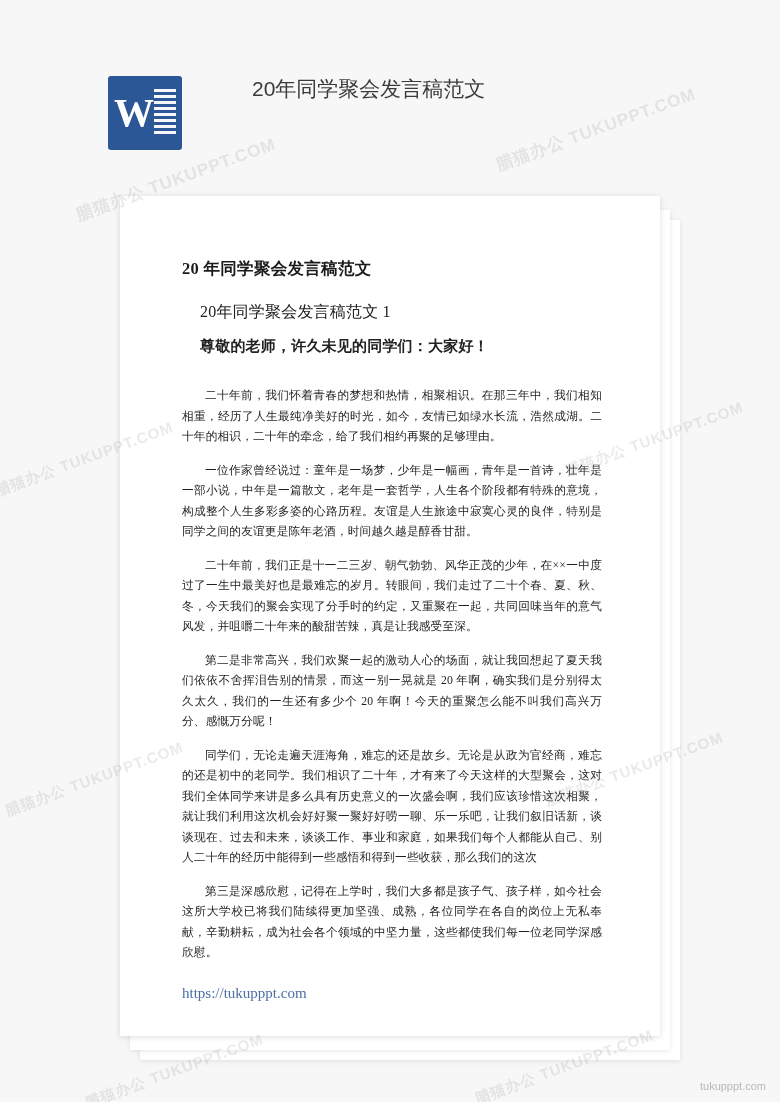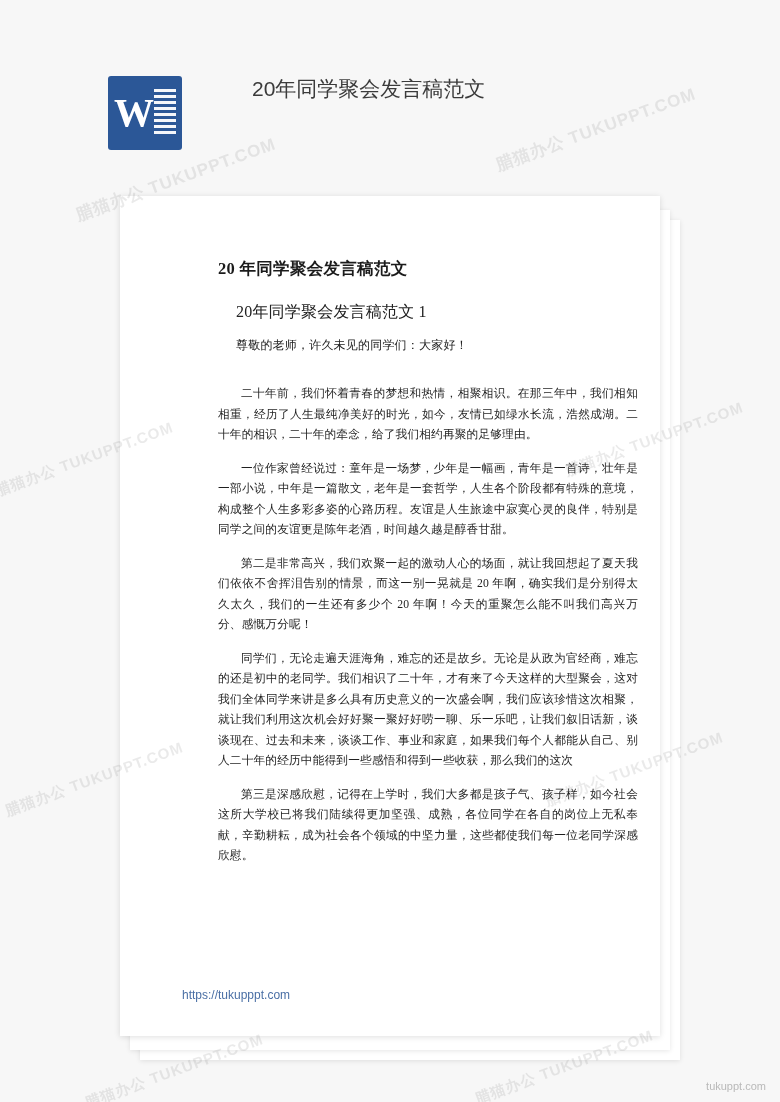--- a/index.html
+++ b/index.html
@@ -121,60 +121,60 @@
     background: #ffffff;
     box-shadow: 0 1px 6px rgba(0,0,0,0.13);
     z-index: 3;
   }
   .page-inner {
     position: absolute;
     left: 62px;
     top: 62px;
     width: 420px;
     height: 716px;
-    margin-left: 36px;
   }
   .doc-h1 {
     font-family: "Liberation Serif", serif;
     font-size: 16.5px;
     font-weight: bold;
     color: #1b1b1b;
     margin: 0 0 22px 0;
     letter-spacing: 0.3px;
   }
   .doc-sub {
     font-family: "Liberation Serif", serif;
     font-size: 16px;
     color: #222;
     margin: 0 0 14px 18px;
     letter-spacing: 0.2px;
   }
   .doc-sub2 {
     font-family: "Liberation Serif", serif;
-    font-size: 12px;
+    font-size: 15px;
     color: #222;
     margin: 0 0 30px 18px;
     letter-spacing: 0.2px;
+    font-weight: bold;
   }
   .doc-p {
     font-family: "Liberation Serif", serif;
     font-size: 11.7px;
     line-height: 20.5px;
     color: #1f1f1f;
     margin: 0 0 13px 0;
     text-indent: 23px;
     text-align: justify;
     letter-spacing: 0.15px;
   }
   .doc-url {
     position: absolute;
     left: 62px;
     bottom: 34px;
-    font-family: Liberation Sans, sans-serif;
-    font-size: 12px;
+    font-family: Liberation Serif, serif;
+    font-size: 15px;
     color: #4a6fa5;
   }
 
   
   .site-badge {
     position: absolute;
     right: 14px;
     bottom: 10px;
     font-size: 11px;
     color: #b9b9b9;
@@ -207,32 +207,33 @@
   <div class="page-back1"></div>
 
   <div class="page">
     <div class="page-inner">
       <div class="doc-h1">20 年同学聚会发言稿范文</div>
       <div class="doc-sub">20年同学聚会发言稿范文 1</div>
       <div class="doc-sub2">尊敬的老师，许久未见的同学们：大家好！</div>
 
       <p class="doc-p">二十年前，我们怀着青春的梦想和热情，相聚相识。在那三年中，我们相知相重，经历了人生最纯净美好的时光，如今，友情已如绿水长流，浩然成湖。二十年的相识，二十年的牵念，给了我们相约再聚的足够理由。</p>
       <p class="doc-p">一位作家曾经说过：童年是一场梦，少年是一幅画，青年是一首诗，壮年是一部小说，中年是一篇散文，老年是一套哲学，人生各个阶段都有特殊的意境，构成整个人生多彩多姿的心路历程。友谊是人生旅途中寂寞心灵的良伴，特别是同学之间的友谊更是陈年老酒，时间越久越是醇香甘甜。</p>
+      <p class="doc-p">二十年前，我们正是十一二三岁、朝气勃勃、风华正茂的少年，在××一中度过了一生中最美好也是最难忘的岁月。转眼间，我们走过了二十个春、夏、秋、冬，今天我们的聚会实现了分手时的约定，又重聚在一起，共同回味当年的意气风发，并咀嚼二十年来的酸甜苦辣，真是让我感受至深。</p>
       <p class="doc-p">第二是非常高兴，我们欢聚一起的激动人心的场面，就让我回想起了夏天我们依依不舍挥泪告别的情景，而这一别一晃就是 20 年啊，确实我们是分别得太久太久，我们的一生还有多少个 20 年啊！今天的重聚怎么能不叫我们高兴万分、感慨万分呢！</p>
       <p class="doc-p">同学们，无论走遍天涯海角，难忘的还是故乡。无论是从政为官经商，难忘的还是初中的老同学。我们相识了二十年，才有来了今天这样的大型聚会，这对我们全体同学来讲是多么具有历史意义的一次盛会啊，我们应该珍惜这次相聚，就让我们利用这次机会好好聚一聚好好唠一聊、乐一乐吧，让我们叙旧话新，谈谈现在、过去和未来，谈谈工作、事业和家庭，如果我们每个人都能从自己、别人二十年的经历中能得到一些感悟和得到一些收获，那么我们的这次</p>
       <p class="doc-p">第三是深感欣慰，记得在上学时，我们大多都是孩子气、孩子样，如今社会这所大学校已将我们陆续得更加坚强、成熟，各位同学在各自的岗位上无私奉献，辛勤耕耘，成为社会各个领域的中坚力量，这些都使我们每一位老同学深感欣慰。</p>
     </div>
     <div class="doc-url">https://tukupppt.com</div>
   </div>
 </div>
 
 <div class="wm-layer">
   <div class="wm" style="left:70px; top:168px;">腊猫办公 TUKUPPT.COM</div>
   <div class="wm" style="left:490px; top:118px;">腊猫办公 TUKUPPT.COM</div>
   <div class="wm small" style="left:-10px; top:450px;">腊猫办公 TUKUPPT.COM</div>
   <div class="wm small" style="left:560px; top:430px;">腊猫办公 TUKUPPT.COM</div>
   <div class="wm small" style="left:0px; top:770px;">腊猫办公 TUKUPPT.COM</div>
   <div class="wm small" style="left:540px; top:760px;">腊猫办公 TUKUPPT.COM</div>
   <div class="wm small" style="left:80px; top:1062px;">腊猫办公 TUKUPPT.COM</div>
   <div class="wm small" style="left:470px; top:1058px;">腊猫办公 TUKUPPT.COM</div>
 </div>
 
-<div class="site-badge">tukuppt.com</div>
+<div class="site-badge">tukupppt.com</div>
 
 </body></html>

